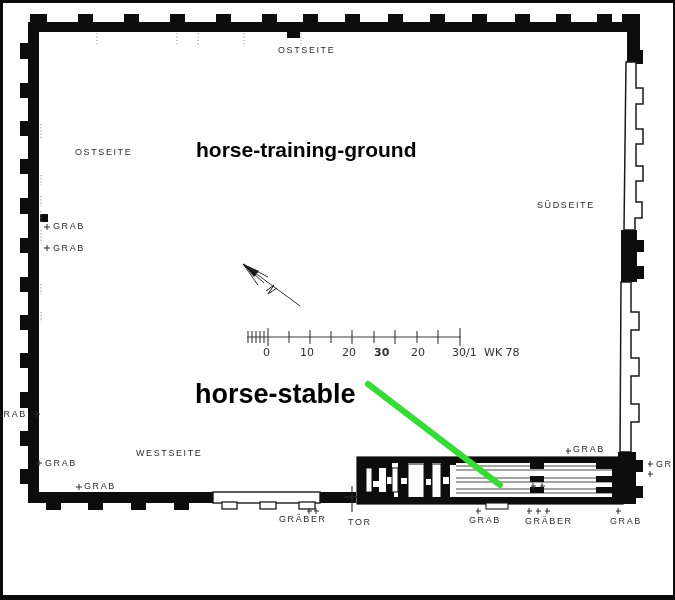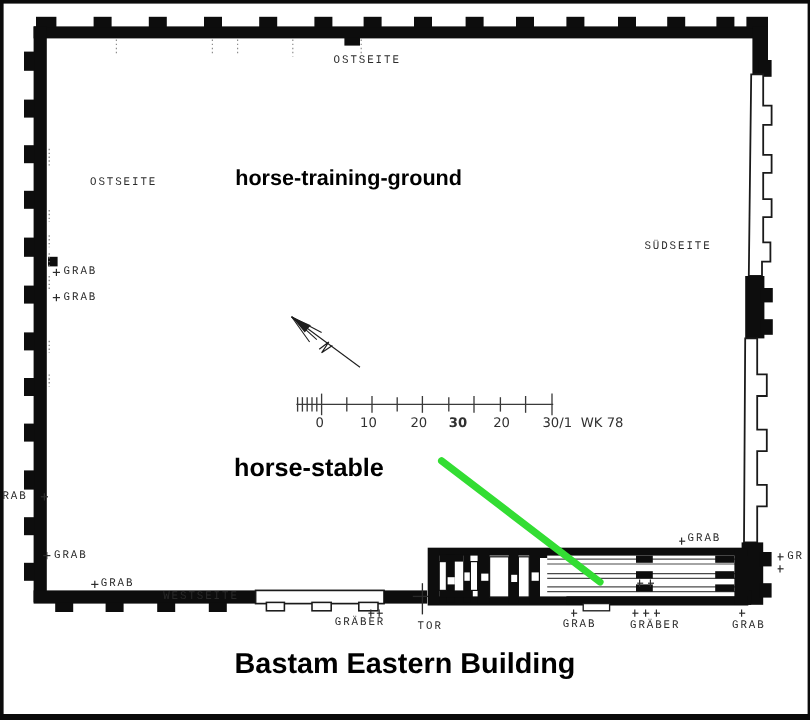--- a/index.html
+++ b/index.html
@@ -15,38 +15,38 @@
   .frame-top{position:absolute;left:0;top:0;width:675px;height:3px;background:#0b0b0b;}
   .frame-left{position:absolute;left:0;top:0;width:3px;height:600px;background:#0b0b0b;}
   .frame-bottom{position:absolute;left:0;bottom:0;width:675px;height:5px;background:#0b0b0b;}
   .frame-right{position:absolute;right:0;top:0;width:2px;height:600px;background:#0b0b0b;}
 
   .plan{position:absolute;left:0;top:0;width:675px;height:600px;}
 
   
   .hand{
     position:absolute;
-    font-family:Liberation Mono, monospace;
+    font-family:Liberation Sans, sans-serif;
     font-size:9px;
     letter-spacing:1.6px;
     color:#2a2a2a;
     white-space:nowrap;
     transform:scaleY(1.08);
   }
 
   
   .anno{
     position:absolute;
     font-family:"Liberation Sans", sans-serif;
     font-weight:bold;
     color:#000;
     white-space:nowrap;
   }
-  #anno-training{font-size:18px;left:196px;top:138px;}
-  #anno-stable{font-size:21px;left:195px;top:379px;}
+  #anno-training{font-size:21px;left:196px;top:138px;}
+  #anno-stable{font-size:27px;left:195px;top:379px;}
   #title{
     position:absolute;
     left:0;width:675px;text-align:center;top:540px;
     font-family:"Liberation Sans", sans-serif;
     font-weight:bold;font-size:24px;color:#000;
   }
 
   
   .leader{position:absolute;left:0;top:0;}
 
@@ -344,21 +344,21 @@
 
   </svg>
 
   <svg class="leader" width="675" height="600">
     <line x1="368" y1="384" x2="500" y2="485" stroke="#33dd33" stroke-width="6" stroke-linecap="round"></line>
   </svg>
 
   <div class="hand" style="left:278px;top:45px;">OSTSEITE</div>
   <div class="hand" style="left:75px;top:147px;">OSTSEITE</div>
   <div class="hand" style="left:537px;top:200px;">SÜDSEITE</div>
-  <div class="hand" style="left:136px;top:492px;">WESTSEITE</div>
+  <div class="hand" style="left:136px;top:448px;">WESTSEITE</div>
 
   <div class="hand" style="left:53px;top:221px;">GRAB</div>
   <div class="hand" style="left:53px;top:243px;">GRAB</div>
   <div class="hand" style="left:-5px;top:409px;">GRAB</div>
   <div class="hand" style="left:45px;top:458px;">GRAB</div>
   <div class="hand" style="left:84px;top:481px;">GRAB</div>
   <div class="hand" style="left:279px;top:514px;">GRÄBER</div>
   <div class="hand" style="left:348px;top:517px;">TOR</div>
   <div class="hand" style="left:469px;top:515px;">GRAB</div>
   <div class="hand" style="left:525px;top:516px;">GRÄBER</div>
@@ -370,15 +370,14 @@
   <div class="scalenum" style="left:300px;top:346px;">10</div>
   <div class="scalenum" style="left:342px;top:346px;">20</div>
   <div class="scalenum" style="left:374px;top:346px;font-weight:bold;">30</div>
   <div class="scalenum" style="left:411px;top:346px;">20</div>
   <div class="scalenum" style="left:452px;top:346px;">30/1</div>
   <div class="scalenum" style="left:484px;top:346px;">WK 78</div>
 
   <div class="anno" id="anno-training">horse-training-ground</div>
   <div class="anno" id="anno-stable">horse-stable</div>
 
-  <div id="title">Bastam Eastern Building</div>
 
 </div>
 
 </body></html>

